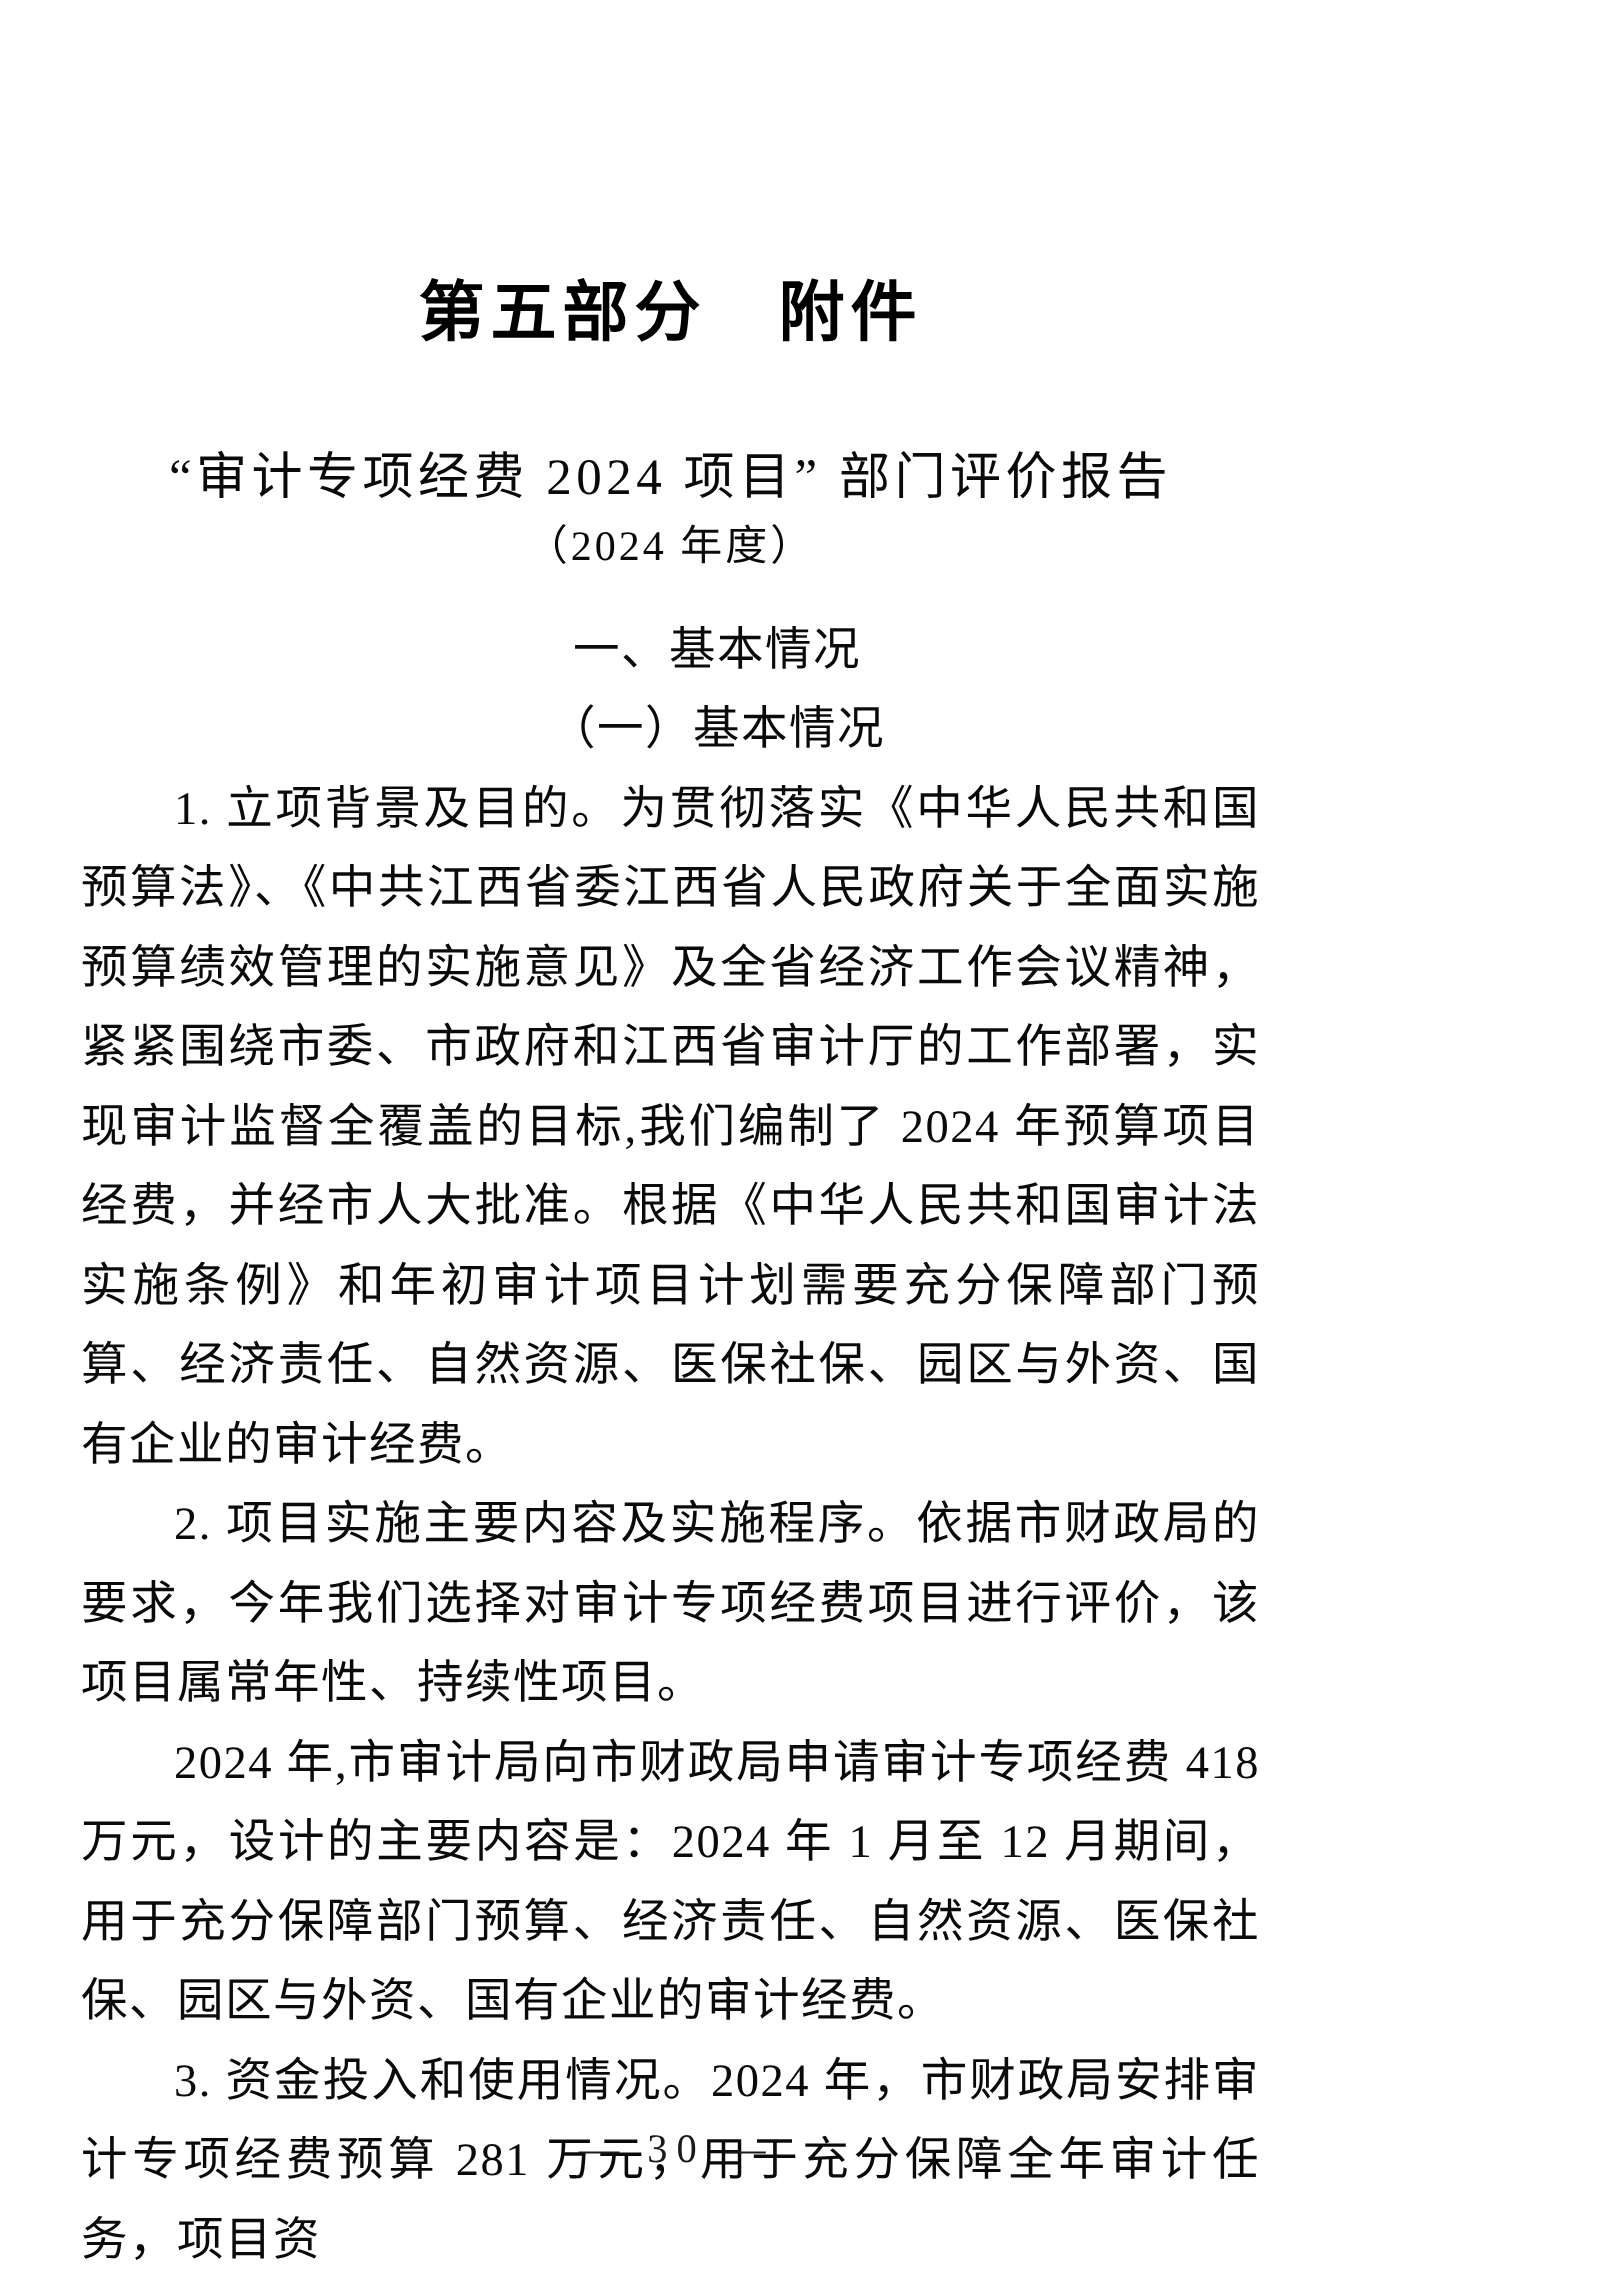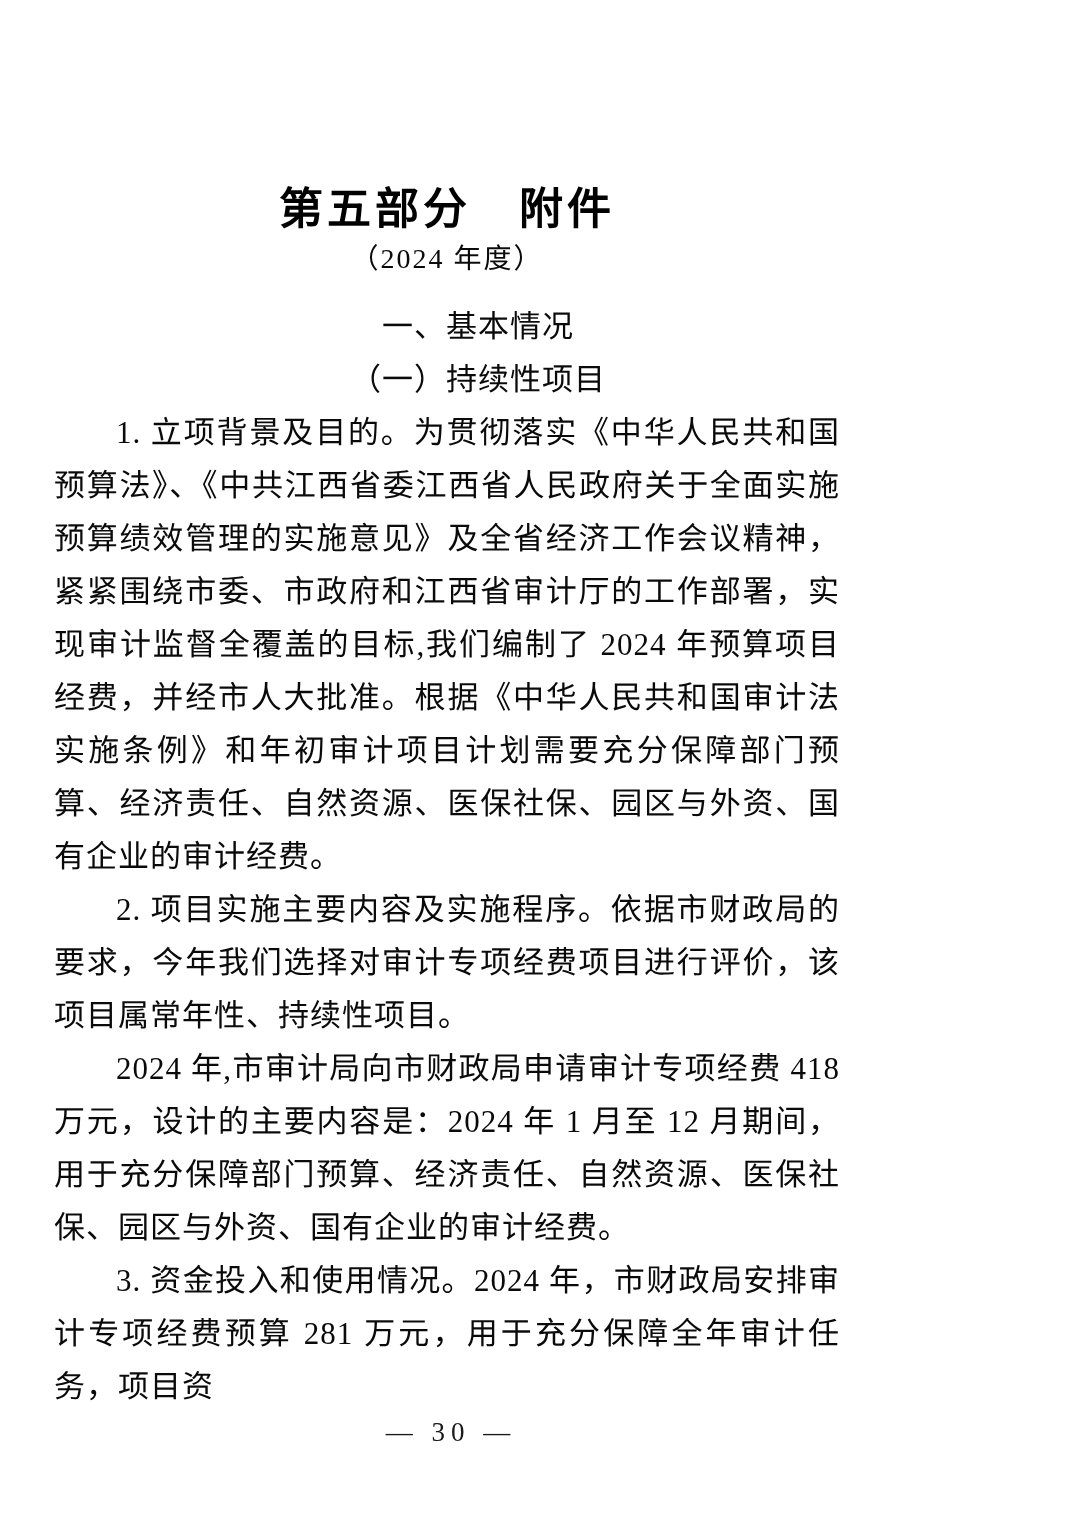--- a/index.html
+++ b/index.html
@@ -74,28 +74,29 @@
     color: #1a1a1a;
   }
 </style>
 </head>
 <body>
 
 <div class="page">
 
   <div class="part-title">第五部分　附件</div>
 
+  <div class="report-title">“审计专项经费 2024 项目” 部门评价报告</div>
 
   <div class="report-period">（2024 年度）</div>
 
   <div class="body-text">
 
     <div class="heading-line">一、基本情况</div>
 
-    <div class="heading-line">（一）持续性项目</div>
+    <div class="heading-line">（一）基本情况</div>
 
     <p class="para">1. 立项背景及目的。为贯彻落实《中华人民共和国预算法》、《中共江西省委江西省人民政府关于全面实施预算绩效管理的实施意见》及全省经济工作会议精神，紧紧围绕市委、市政府和江西省审计厅的工作部署，实现审计监督全覆盖的目标,我们编制了 2024 年预算项目经费，并经市人大批准。根据《中华人民共和国审计法实施条例》和年初审计项目计划需要充分保障部门预算、经济责任、自然资源、医保社保、园区与外资、国有企业的审计经费。</p>
 
     <p class="para">2. 项目实施主要内容及实施程序。依据市财政局的要求，今年我们选择对审计专项经费项目进行评价，该项目属常年性、持续性项目。</p>
 
     <p class="para">2024 年,市审计局向市财政局申请审计专项经费 418 万元，设计的主要内容是：2024 年 1 月至 12 月期间，用于充分保障部门预算、经济责任、自然资源、医保社保、园区与外资、国有企业的审计经费。</p>
 
     <p class="para">3. 资金投入和使用情况。2024 年，市财政局安排审计专项经费预算 281 万元，用于充分保障全年审计任务，项目资</p>
 
   </div>

